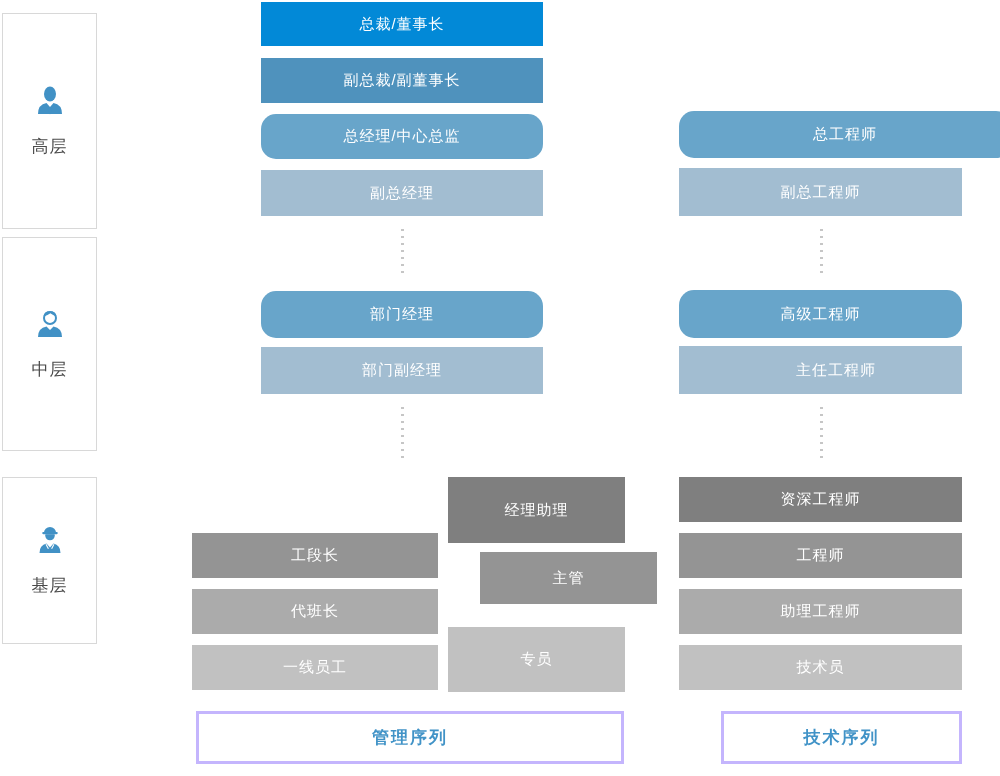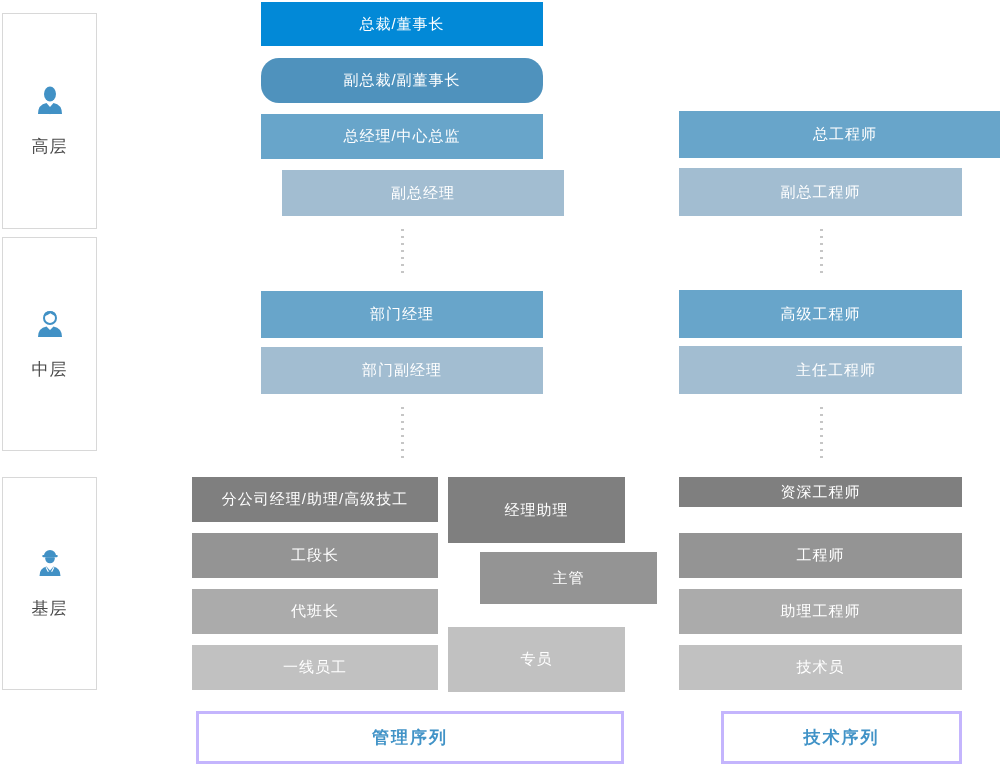--- a/index.html
+++ b/index.html
@@ -16,21 +16,21 @@
   .side-label{font-size:17px;color:#4a4a4a;letter-spacing:1px;}
 
   
   .role{
     position:absolute;box-sizing:border-box;
     display:flex;align-items:center;justify-content:center;
     color:#ffffff;font-size:15px;letter-spacing:1px;white-space:nowrap;
   }
   .b1{background:#0289d7;}
   .b2{background:#4f92bd;}
-  .b3{background:#68a5ca;}
+  .b3{background:#68a5ca;border-radius:15px;}
   .b4{background:#a2bdd1;}
   .g1{background:#7f7f7f;}
   .g2{background:#949494;}
   .g3{background:#ababab;}
   .g4{background:#c1c1c1;}
 
   
   .dotted{
     position:absolute;width:3px;
     background-image:repeating-linear-gradient(to bottom,#c6c6c6 0px,#c6c6c6 2px,transparent 2px,transparent 7px);
@@ -65,67 +65,66 @@
       <svg width="34" height="34" viewBox="0 0 34 34">
         <circle cx="17" cy="10" r="6" fill="none" stroke="#4191c5" stroke-width="2"></circle>
         <path d="M10.6 8.6 Q11 3.2 17 3.2 Q23 3.2 23.4 8.6 Q19.8 7 17.4 5.2 Q14 7.6 10.6 8.6 Z" fill="#4191c5"></path>
         <path d="M5 29 Q5 20 13.5 18.5 L17 22 L20.5 18.5 Q29 20 29 29 Z" fill="#4191c5"></path>
         <path d="M17 22 l1.8 2.4 -1.8 4.6 -1.8 -4.6 Z" fill="#4191c5"></path>
       </svg>
     </span>
     <span class="side-label">中层</span>
   </div>
 
-  <div class="side-box" style="top:477px;height:213px;">
+  <div class="side-box" style="top:477px;height:167px;">
     <span class="icon">
       <svg width="34" height="34" viewBox="0 0 34 34">
         <circle cx="17" cy="11.5" r="4.8" fill="#4191c5"></circle>
         <path d="M10.9 8.9 a6.1 5.8 0 0 1 12.2 0 Z" fill="#4191c5"></path>
         <path d="M10 9.6 h14" stroke="#ffffff" stroke-width="1.2"></path>
         <rect x="9.2" y="8" width="15.6" height="2.2" rx="1.1" fill="#4191c5"></rect>
         <path d="M6.5 29 Q6.5 21 13.5 19.5 L17 23.5 L20.5 19.5 Q27.5 21 27.5 29 Z" fill="#4191c5"></path>
         <path d="M13 20.2 l2.4 4.6" stroke="#ffffff" stroke-width="1.1" fill="none"></path>
         <path d="M21 20.2 l-2.4 4.6" stroke="#ffffff" stroke-width="1.1" fill="none"></path>
       </svg>
     </span>
     <span class="side-label">基层</span>
   </div>
 
   <div class="role b1" style="left:261px;top:2px;width:282px;height:44px;">总裁/董事长</div>
-  <div class="role b2" style="left:261px;top:58px;width:282px;height:45px;border-radius:18px;">副总裁/副董事长</div>
+  <div class="role b2" style="left:261px;top:58px;width:282px;height:45px;">副总裁/副董事长</div>
   <div class="role b3" style="left:261px;top:114px;width:282px;height:45px;">总经理/中心总监</div>
-  <div class="role b4" style="left:261px;top:170px;width:282px;height:46px;margin-left:21px;">副总经理</div>
+  <div class="role b4" style="left:261px;top:170px;width:282px;height:46px;">副总经理</div>
 
   <div class="dotted" style="left:401px;top:229px;height:49px;"></div>
 
   <div class="role b3" style="left:261px;top:291px;width:282px;height:47px;">部门经理</div>
   <div class="role b4" style="left:261px;top:347px;width:282px;height:47px;">部门副经理</div>
 
   <div class="dotted" style="left:401px;top:407px;height:55px;"></div>
 
-  <div class="role g1" style="left:192px;top:477px;width:246px;height:45px;">分公司经理/助理/高级技工</div>
   <div class="role g2" style="left:192px;top:533px;width:246px;height:45px;">工段长</div>
   <div class="role g3" style="left:192px;top:589px;width:246px;height:45px;">代班长</div>
   <div class="role g4" style="left:192px;top:645px;width:246px;height:45px;">一线员工</div>
 
   <div class="role g1" style="left:448px;top:477px;width:177px;height:66px;">经理助理</div>
   <div class="role g2" style="left:448px;top:552px;width:177px;height:52px;margin-left:32px;">主管</div>
   <div class="role g4" style="left:448px;top:627px;width:177px;height:65px;">专员</div>
 
   <div class="role b3" style="left:679px;top:111px;width:332px;height:47px;">总工程师</div>
   <div class="role b4" style="left:679px;top:168px;width:283px;height:48px;">副总工程师</div>
 
   <div class="dotted" style="left:820px;top:229px;height:49px;"></div>
 
   <div class="role b3" style="left:679px;top:290px;width:283px;height:48px;">高级工程师</div>
   <div class="role b4" style="left:679px;top:346px;width:283px;height:48px;padding-left:31px;">主任工程师</div>
 
   <div class="dotted" style="left:820px;top:407px;height:55px;"></div>
 
-  <div class="role g1" style="left:679px;top:477px;width:283px;height:30px;">资深工程师</div>
+  <div class="role g1" style="left:679px;top:477px;width:283px;height:45px;">资深工程师</div>
   <div class="role g2" style="left:679px;top:533px;width:283px;height:45px;">工程师</div>
   <div class="role g3" style="left:679px;top:589px;width:283px;height:45px;">助理工程师</div>
   <div class="role g4" style="left:679px;top:645px;width:283px;height:45px;">技术员</div>
 
   <div class="footer-box" style="left:196px;top:711px;width:428px;">管理序列</div>
   <div class="footer-box" style="left:721px;top:711px;width:241px;">技术序列</div>
 
 </div>
 
 </body></html>

